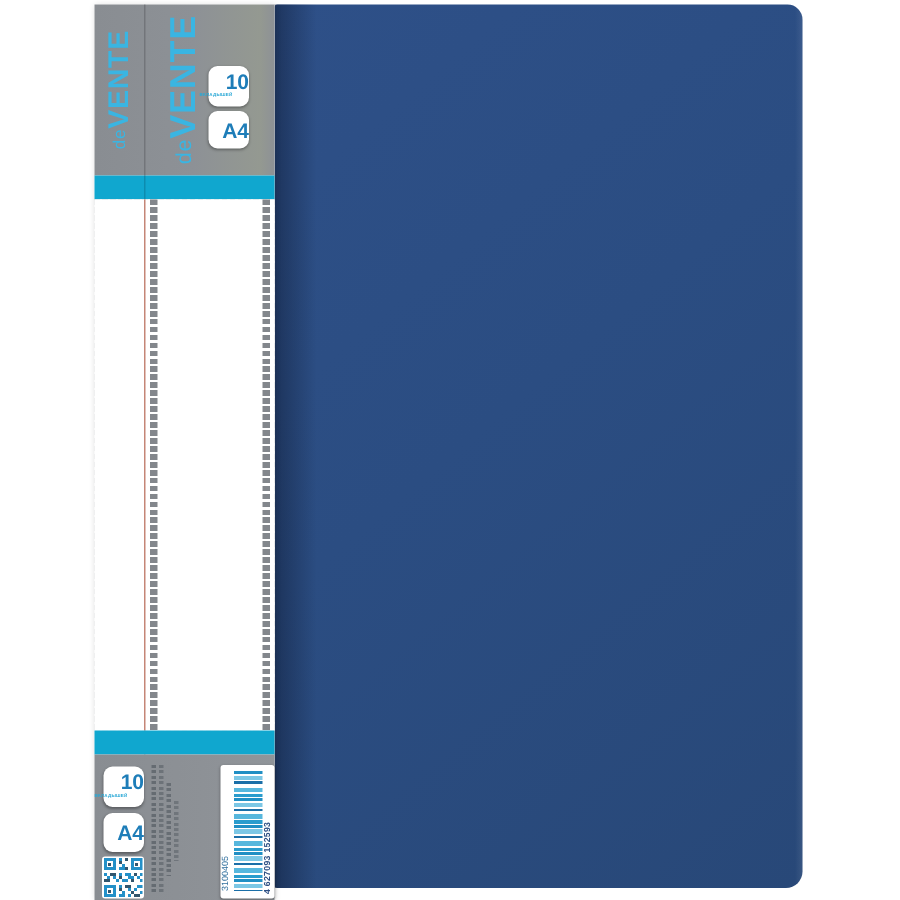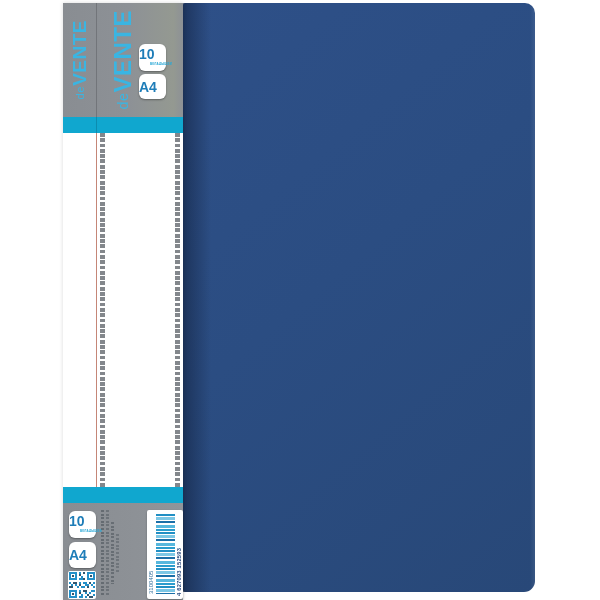--- a/index.html
+++ b/index.html
@@ -53,21 +53,21 @@
   .vlogo .vtext{writing-mode:vertical-rl;transform:rotate(180deg);white-space:nowrap;
     color:#3ab5e2;line-height:1;}
   .vlogo .de{font-weight:400;font-size:0.6em;letter-spacing:0.5px;}
   .vlogo .vente{font-weight:700;letter-spacing:0.5px;}
   .vlogo-left{left:0;top:4px;width:33px;height:106px;font-size:19px;}
   .vlogo-right{left:40px;top:4px;width:40px;height:106px;font-size:24px;}
 
   
   .badge{position:absolute;background:#ffffff;border-radius:6px;
     box-shadow:0 1px 2px rgba(0,0,0,0.35);
-    display:flex;flex-direction:column;align-items:flex-start;justify-content:center;}
+    display:flex;flex-direction:column;align-items:flex-end;justify-content:center;}
   .badge .big{color:#1e7db8;font-weight:700;font-size:14px;line-height:1;}
   .badge .tiny{color:#29a8d6;font-weight:700;font-size:6px;transform:scale(0.5);
     transform-origin:center top;white-space:nowrap;letter-spacing:0.3px;margin-top:1px;}
   .badge-top-10{left:76px;top:41px;width:27px;height:27px;}
   .badge-top-a4{left:76px;top:71px;width:27px;height:25px;}
   .badge-bot-10{left:6px;top:508px;width:27px;height:27px;}
   .badge-bot-a4{left:6px;top:539px;width:27px;height:26px;}
 
   
   .qr{position:absolute;left:5px;top:568px;width:28px;height:28px;background:#fff;

